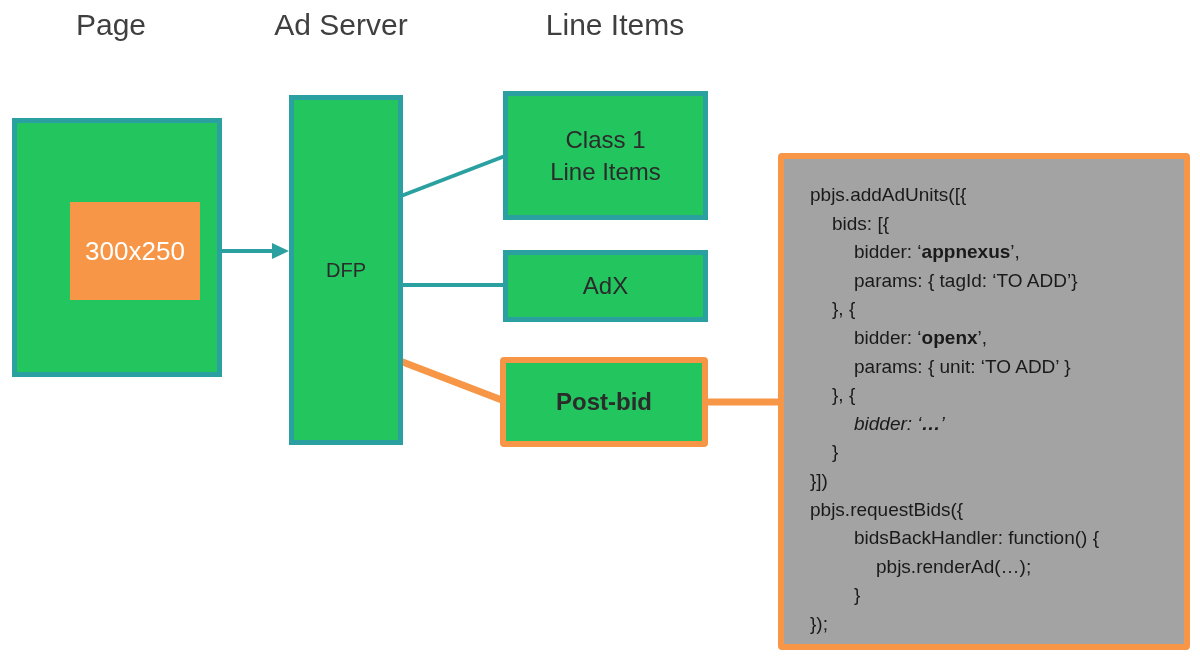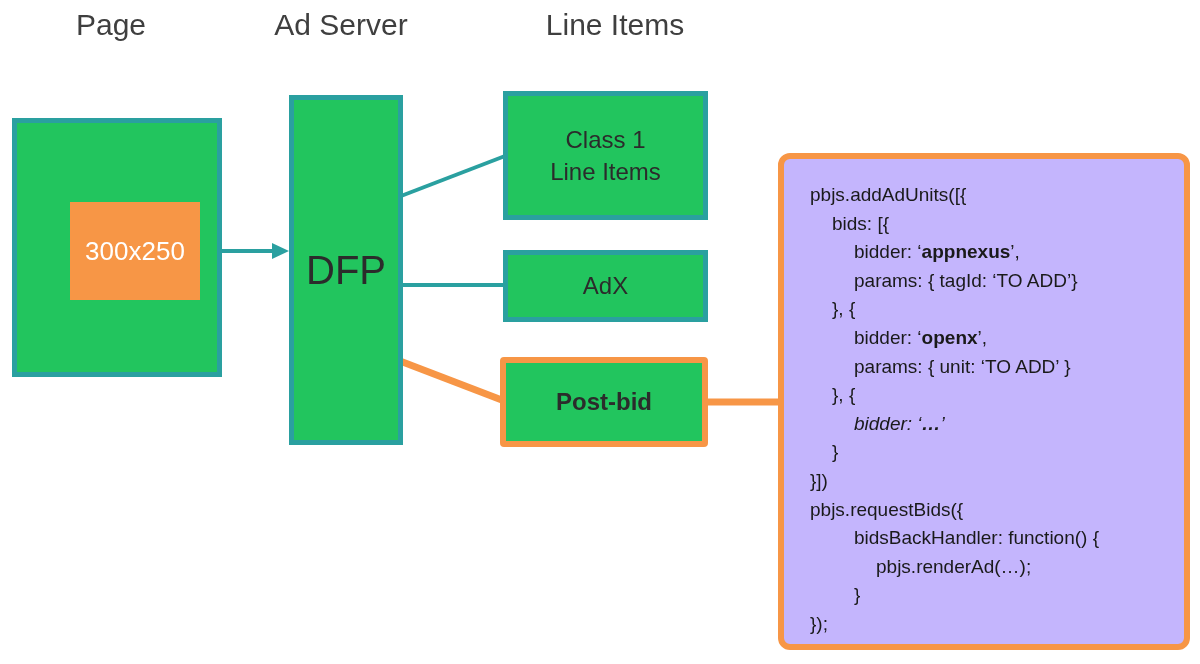--- a/index.html
+++ b/index.html
@@ -49,31 +49,31 @@
   .page-box   { left: 12px;  top: 118px; width: 210px; height: 259px; }
   .ad-slot {
     position: absolute;
     left: 70px; top: 202px;
     width: 130px; height: 98px;
     background: var(--orange);
     display: flex; align-items: center; justify-content: center;
     color: var(--white);
     font-size: 26px;
   }
-  .dfp-box    { left: 289px; top: 95px;  width: 114px; height: 350px; font-size: 40px; }
+  .dfp-box    { left: 289px; top: 95px;  width: 114px; height: 350px; font-size: 20px; }
   .class1-box { left: 503px; top: 91px;  width: 205px; height: 129px; font-size: 24px; line-height: 32px; white-space: pre-line; }
   .adx-box    { left: 503px; top: 250px; width: 205px; height: 72px;  font-size: 24px; }
   .postbid-box{ left: 500px; top: 357px; width: 208px; height: 90px;  font-size: 24px; font-weight: 700; }
   .creatives-box {
     position: absolute;
     left: 778px; top: 153px;
     width: 412px; height: 497px;
-    background: #c4b5fd;
+    background: #a3a3a3;
     border: 6px solid var(--orange);
-    border-radius: 12px;
+    border-radius: 4px;
   }
   .code-block {
     position: absolute;
     left: 26px; top: 22px;
     font-size: 19px;
     line-height: 28.6px;
     color: var(--code_text);
     white-space: nowrap;
   }
   .code-line span { font-weight: 400; }

